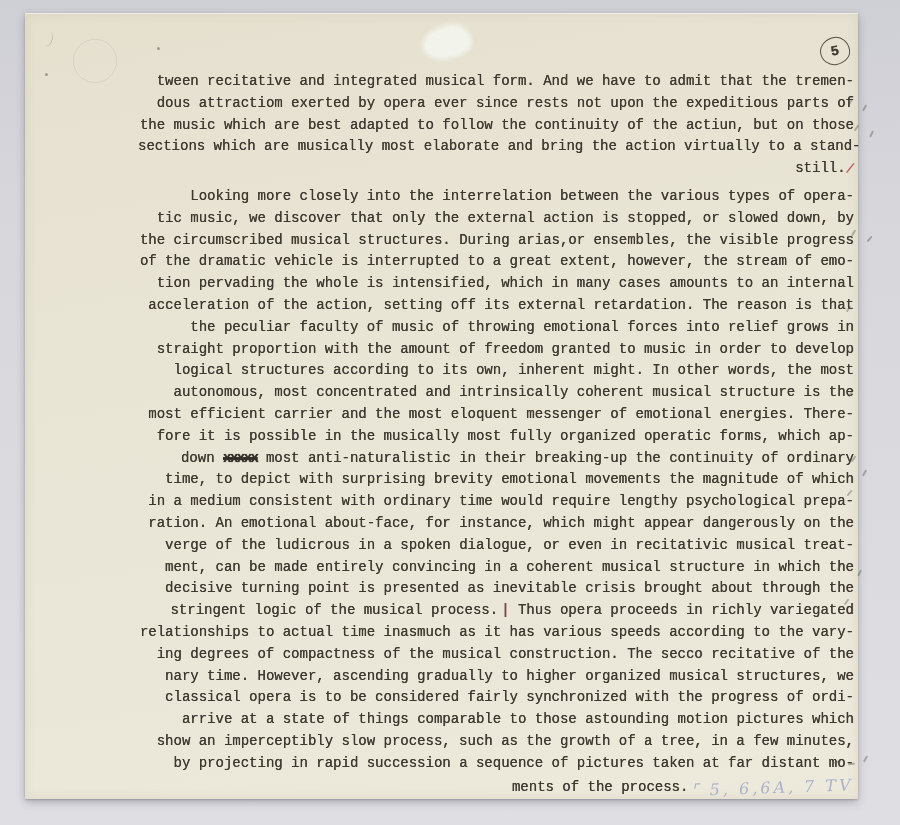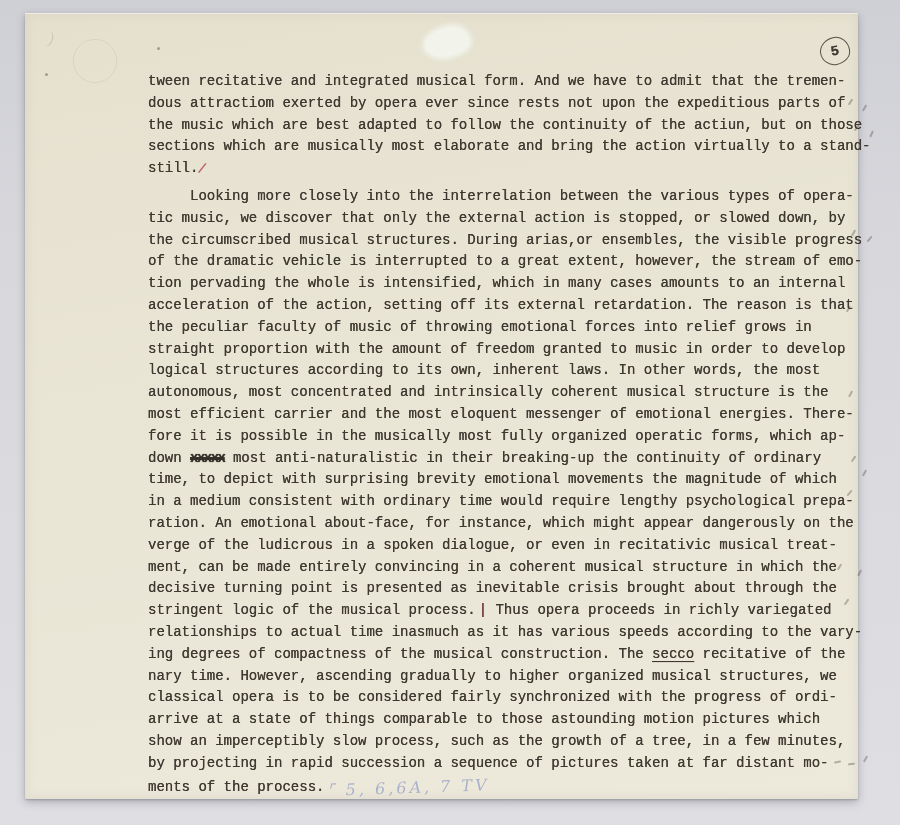--- a/index.html
+++ b/index.html
@@ -9,29 +9,30 @@
     font-family:"Liberation Mono","DejaVu Sans Mono",monospace;
   }
   .paper{
     position:absolute;left:25px;top:13px;width:833px;height:786px;
     background:linear-gradient(170deg,#e5e0ce 0%,#e9e5d5 40%,#ebe7d8 75%,#ede9db 100%);
     box-shadow:0 1px 0 rgba(255,255,255,.55) inset,0 0 12px rgba(120,115,95,.12) inset,
                0 3px 9px rgba(55,55,70,.30),0 1px 2px rgba(55,55,70,.25);
     border-radius:1px;
   }
   .text-block{
-    position:absolute;left:123px;top:58px;right:4px;
+    position:absolute;left:113px;top:58px;right:4px;
     color:#3e3930;font-size:14px;line-height:21.8px;
     text-shadow:0 0 .6px rgba(62,57,48,.75),.3px .3px .3px rgba(62,57,48,.35);
+    text-align:right;
   }
   .tline{white-space:pre;}
   .para-start{margin-top:6px;font-family:Liberation Mono, monospace;}
   .seg-strike{font-weight:bold;text-decoration:line-through;text-decoration-thickness:2.5px;
     letter-spacing:-1.5px;color:#35312a;text-shadow:0 0 1px rgba(53,49,42,.9);}
-  .seg-underline{text-decoration:underline;text-underline-offset:3px;margin-top:8px;}
+  .seg-underline{text-underline-offset:3px;margin-top:8px;}
   .seg-red-slash{color:#bf6068;font-weight:bold;display:inline-block;
     transform:rotate(10deg) translateY(1px);text-shadow:none;}
   .seg-red-bar{color:#7c434b;font-weight:bold;margin-left:3px;text-shadow:none;}
   .seg-handwriting{font-family:"DejaVu Serif","Liberation Serif",serif;font-style:italic;
     color:#94a1c8;opacity:.75;font-size:16px;letter-spacing:3px;display:inline-block;
     transform:rotate(-2deg) translateY(2px);margin-left:3px;text-shadow:none;font-weight:normal;}
   .pagenum{
     position:absolute;left:795px;top:24px;width:28px;height:26px;
     border:1.7px solid #555046;border-radius:55% 45% 52% 48%/50% 55% 45% 50%;
     transform:rotate(-10deg);display:flex;align-items:center;justify-content:center;
@@ -79,21 +80,21 @@
       <div class="tline"><span class="seg-text">sections which are musically most elaborate and bring the action virtually to a stand-</span></div>
       <div class="tline"><span class="seg-text">still.</span><span class="seg-red-slash">/</span></div>
       <div class="tline para-start"><span class="seg-text">     Looking more closely into the interrelation between the various types of opera-</span></div>
       <div class="tline"><span class="seg-text">tic music, we discover that only the external action is stopped, or slowed down, by</span></div>
       <div class="tline"><span class="seg-text">the circumscribed musical structures. During arias,or ensembles, the visible progress</span></div>
       <div class="tline"><span class="seg-text">of the dramatic vehicle is interrupted to a great extent, however, the stream of emo-</span></div>
       <div class="tline"><span class="seg-text">tion pervading the whole is intensified, which in many cases amounts to an internal</span></div>
       <div class="tline"><span class="seg-text">acceleration of the action, setting off its external retardation. The reason is that</span></div>
       <div class="tline"><span class="seg-text">the peculiar faculty of music of throwing emotional forces into relief grows in</span></div>
       <div class="tline"><span class="seg-text">straight proportion with the amount of freedom granted to music in order to develop</span></div>
-      <div class="tline"><span class="seg-text">logical structures according to its own, inherent laws. In other words, the most</span></div>
+      <div class="tline"><span class="seg-text">logical structures according to its own, inherent might. In other words, the most</span></div>
       <div class="tline"><span class="seg-text">autonomous, most concentrated and intrinsically coherent musical structure is the</span></div>
       <div class="tline"><span class="seg-text">most efficient carrier and the most eloquent messenger of emotional energies. There-</span></div>
       <div class="tline"><span class="seg-text">fore it is possible in the musically most fully organized operatic forms, which ap-</span></div>
       <div class="tline"><span class="seg-text">down </span><span class="seg-strike">xxxxx</span><span class="seg-text"> most anti-naturalistic in their breaking-up the continuity of ordinary</span></div>
       <div class="tline"><span class="seg-text">time, to depict with surprising brevity emotional movements the magnitude of which</span></div>
       <div class="tline"><span class="seg-text">in a medium consistent with ordinary time would require lengthy psychological prepa-</span></div>
       <div class="tline"><span class="seg-text">ration. An emotional about-face, for instance, which might appear dangerously on the</span></div>
       <div class="tline"><span class="seg-text">verge of the ludicrous in a spoken dialogue, or even in recitativic musical treat-</span></div>
       <div class="tline"><span class="seg-text">ment, can be made entirely convincing in a coherent musical structure in which the</span></div>
       <div class="tline"><span class="seg-text">decisive turning point is presented as inevitable crisis brought about through the</span></div>

